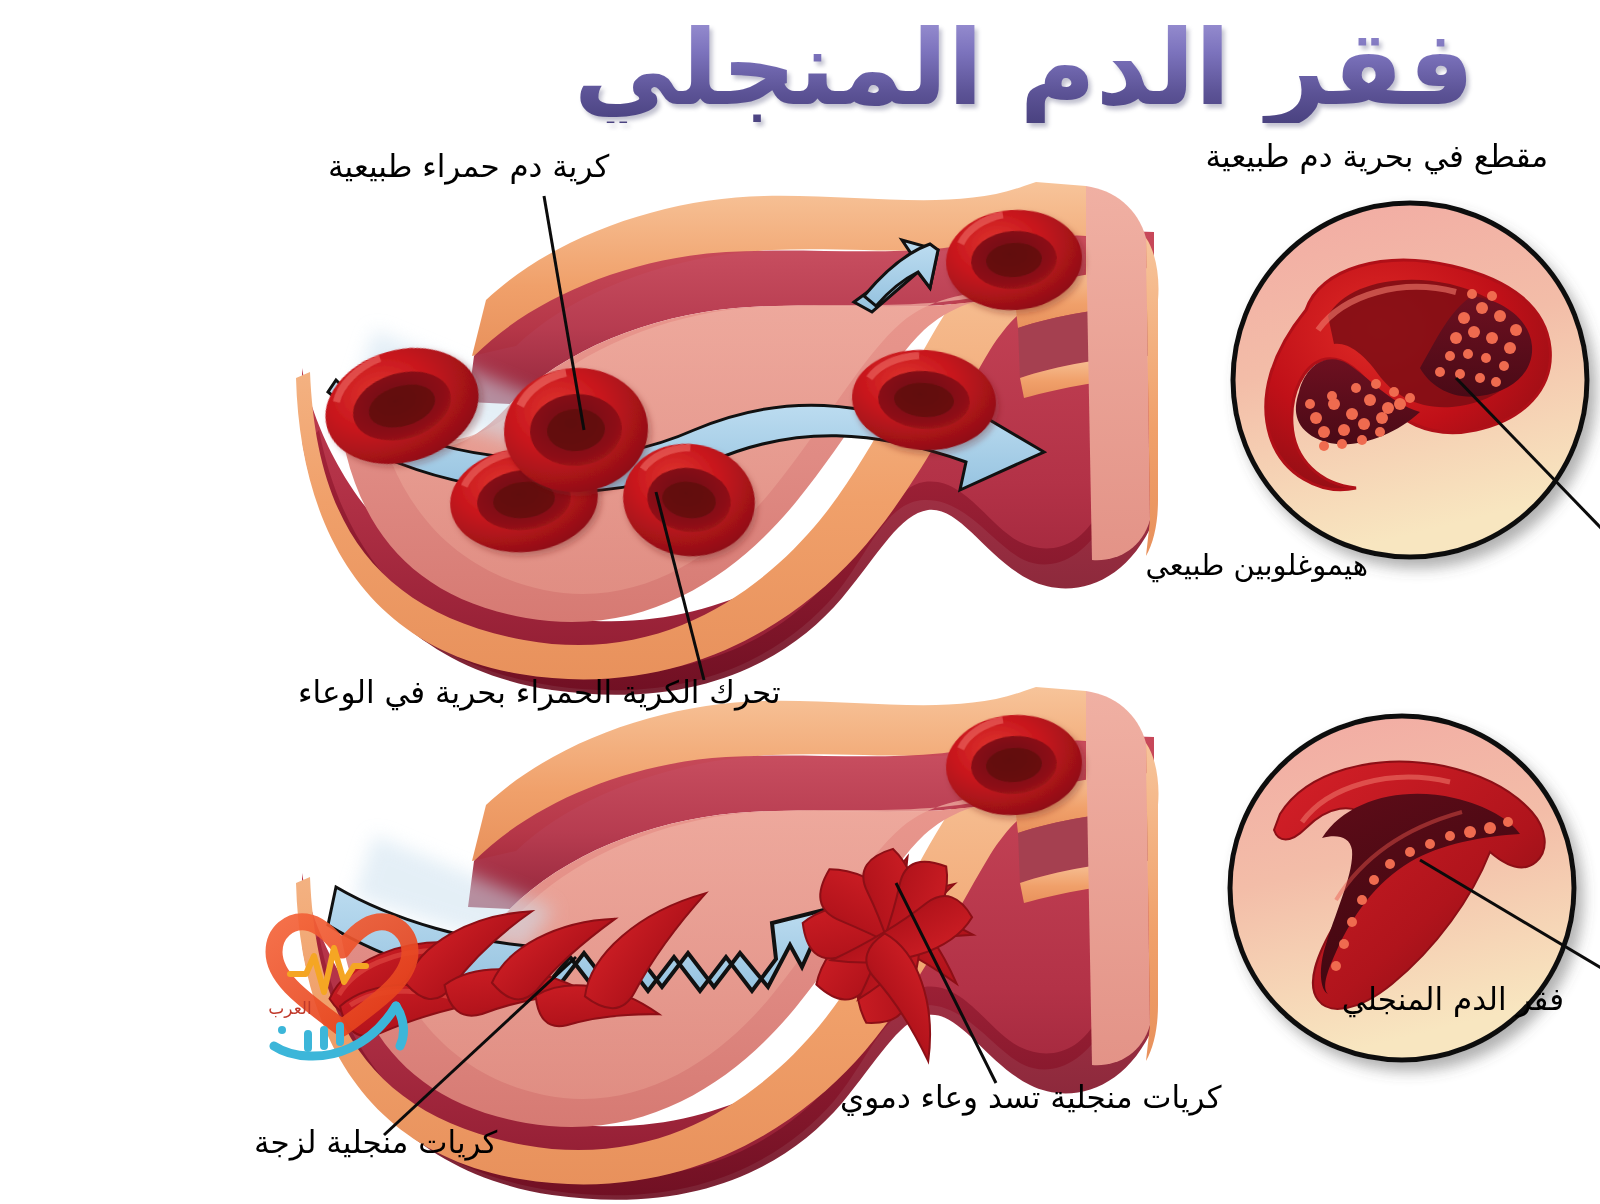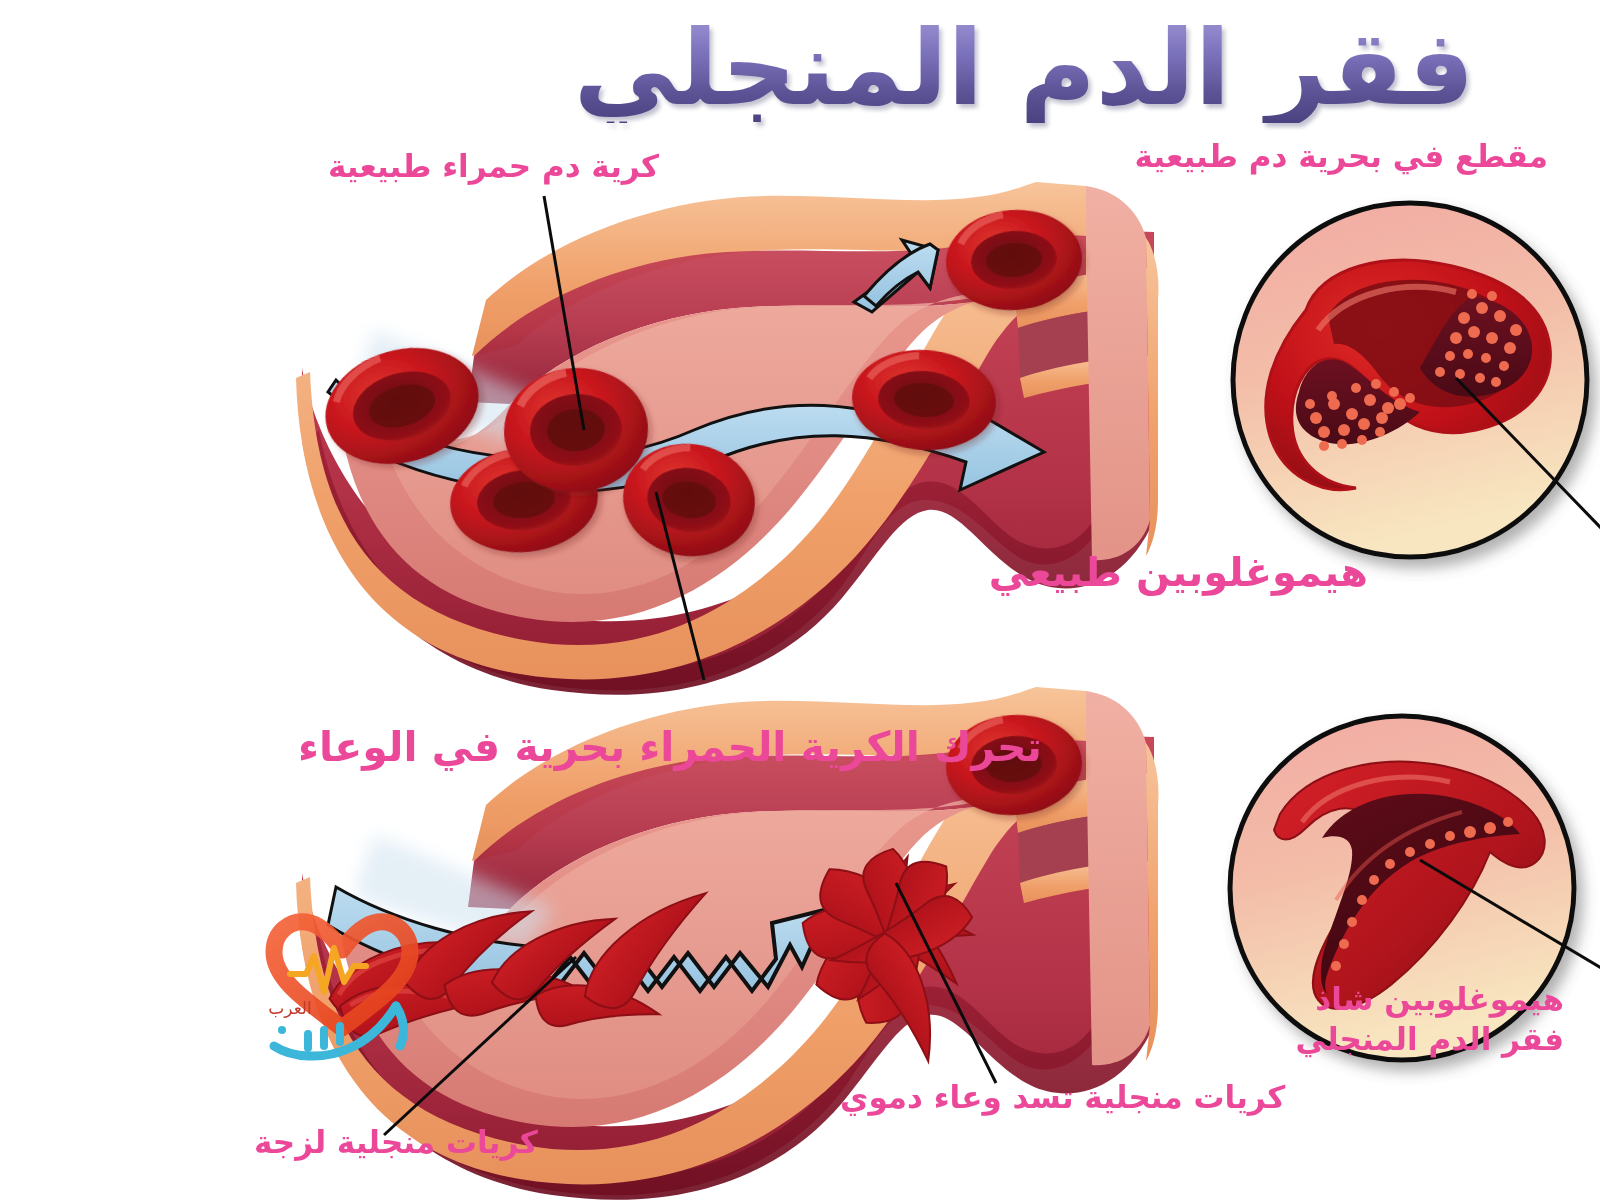--- a/index.html
+++ b/index.html
@@ -15,31 +15,31 @@
     font-size:104px;font-weight:bold;line-height:1.05;
     background:linear-gradient(180deg,#9c93d4 0%,#7c73bd 35%,#5c5396 72%,#4a4280 100%);
     -webkit-background-clip:text;background-clip:text;color:transparent;
     -webkit-text-fill-color:transparent;
     filter:drop-shadow(3px 4px 2px rgba(120,120,150,.45));
     direction:rtl;white-space:nowrap;letter-spacing:2px;
   }
 
   
   .lbl{
-    position:absolute;direction:rtl;color:#ec4899;white-space:nowrap;
+    position:absolute;direction:rtl;color:#000000;white-space:nowrap;
     font-family:"DejaVu Sans","Liberation Sans",sans-serif;
-    font-size:30px;line-height:1.32;font-weight:700;
+    font-size:30px;line-height:1.32;font-weight:400;
   }
   .lbl.multi{white-space:normal;}
   #lbl-normal-rbc{left:104px;top:146px;font-size:31px;}
-  #lbl-free-move{left:74px;top:720px;font-size:41px;}
+  #lbl-free-move{left:74px;top:672px;font-size:31px;}
   #lbl-sticky{left:30px;top:1122px;font-size:31px;}
   #lbl-blocking{left:616px;top:1077px;font-size:31px;text-align:right;line-height:1.3;}
   #lbl-cross-section{right:52px;top:136px;font-size:31px;}
-  #lbl-normal-hb{right:232px;top:546px;font-size:40px;}
+  #lbl-normal-hb{right:232px;top:546px;font-size:29px;}
   #lbl-abnormal-hb{right:36px;top:980px;font-size:31px;text-align:right;line-height:1.28;}
   #lbl-abnormal-hb span{display:block;}
 
   
   #watermark{position:absolute;left:22px;top:896px;width:190px;height:175px;}
   #watermark svg{width:190px;height:175px;}
 </style>
 </head>
 <body>
 
@@ -492,21 +492,20 @@
 
   <div class="lbl" id="lbl-sticky">كريات منجلية لزجة</div>
 
   <div class="lbl" id="lbl-blocking">كريات منجلية تسد وعاء دموي</div>
 
   <div class="lbl" id="lbl-cross-section">مقطع في بحرية دم طبيعية</div>
 
   <div class="lbl" id="lbl-normal-hb">هيموغلوبين طبيعي</div>
 
   <div class="lbl multi" id="lbl-abnormal-hb">
-    <span>هيموغلوبين شاذ</span>
     <span>فقر الدم المنجلي</span>
   </div>
 
   <div id="watermark">
     <svg viewBox="0 0 190 175">
       <defs>
         <linearGradient id="gHeart" x1="0" y1="0" x2="1" y2="1">
           <stop offset="0%" stop-color="#f4643a"></stop>
             <stop offset="100%" stop-color="#e23b17"></stop>
         </linearGradient>

